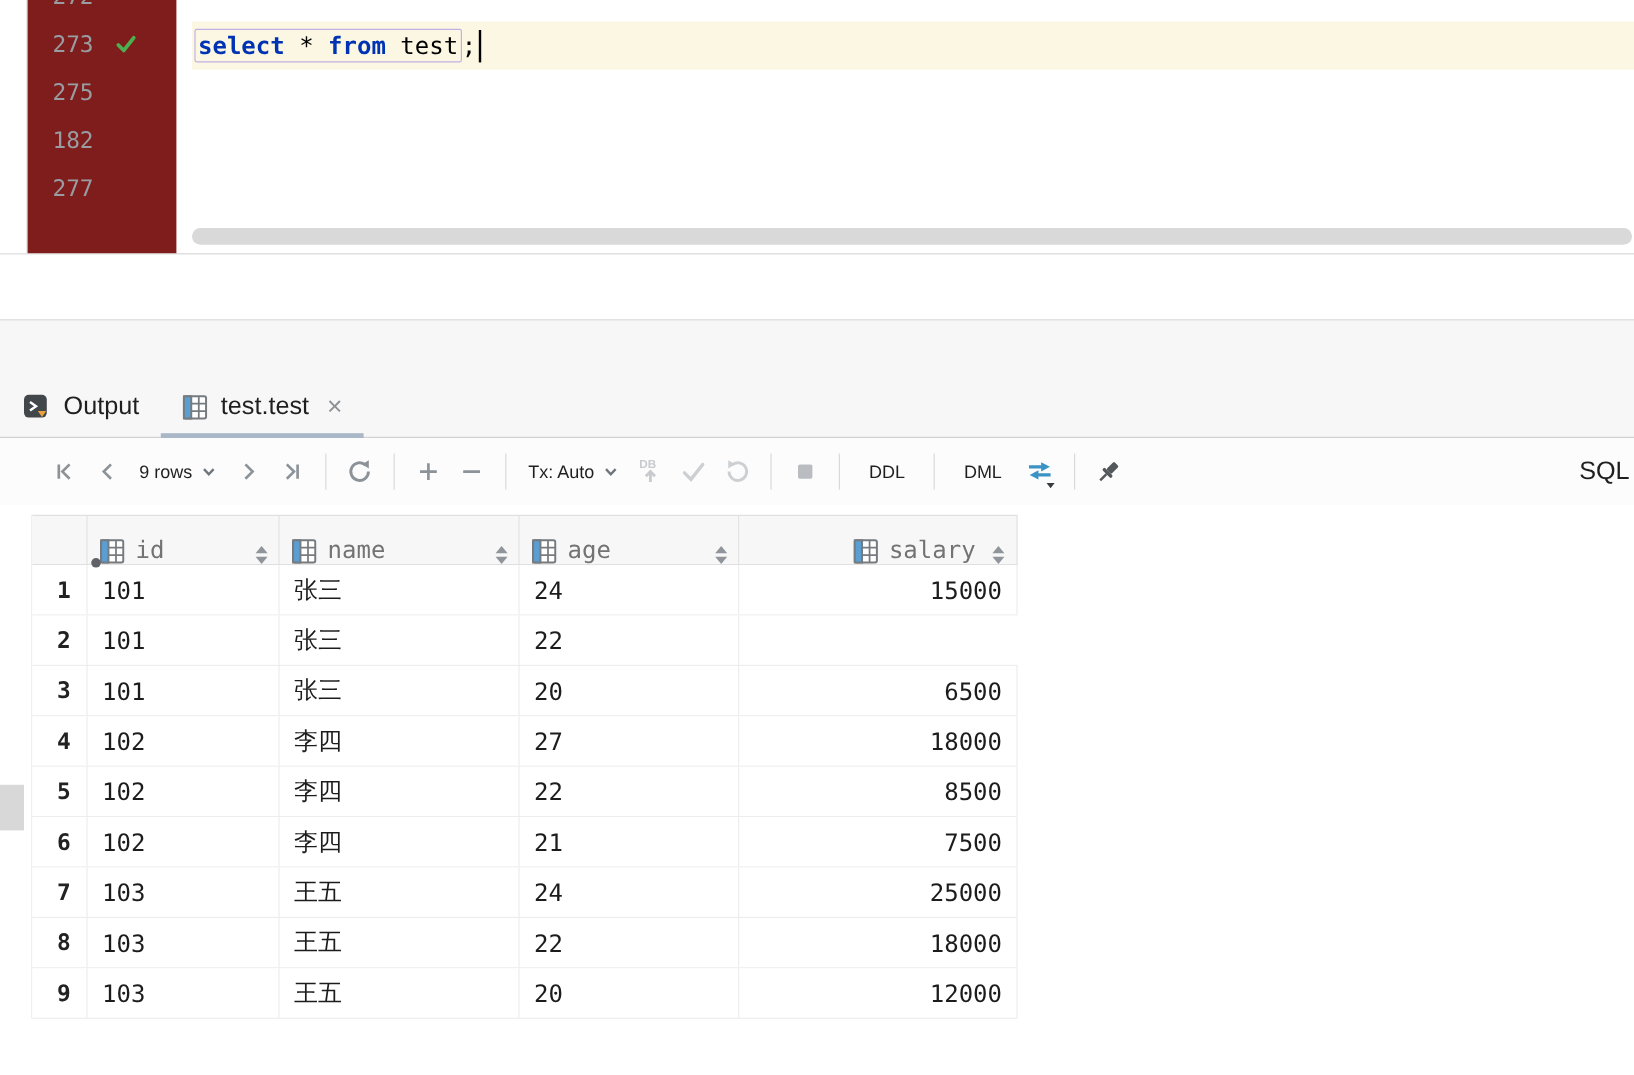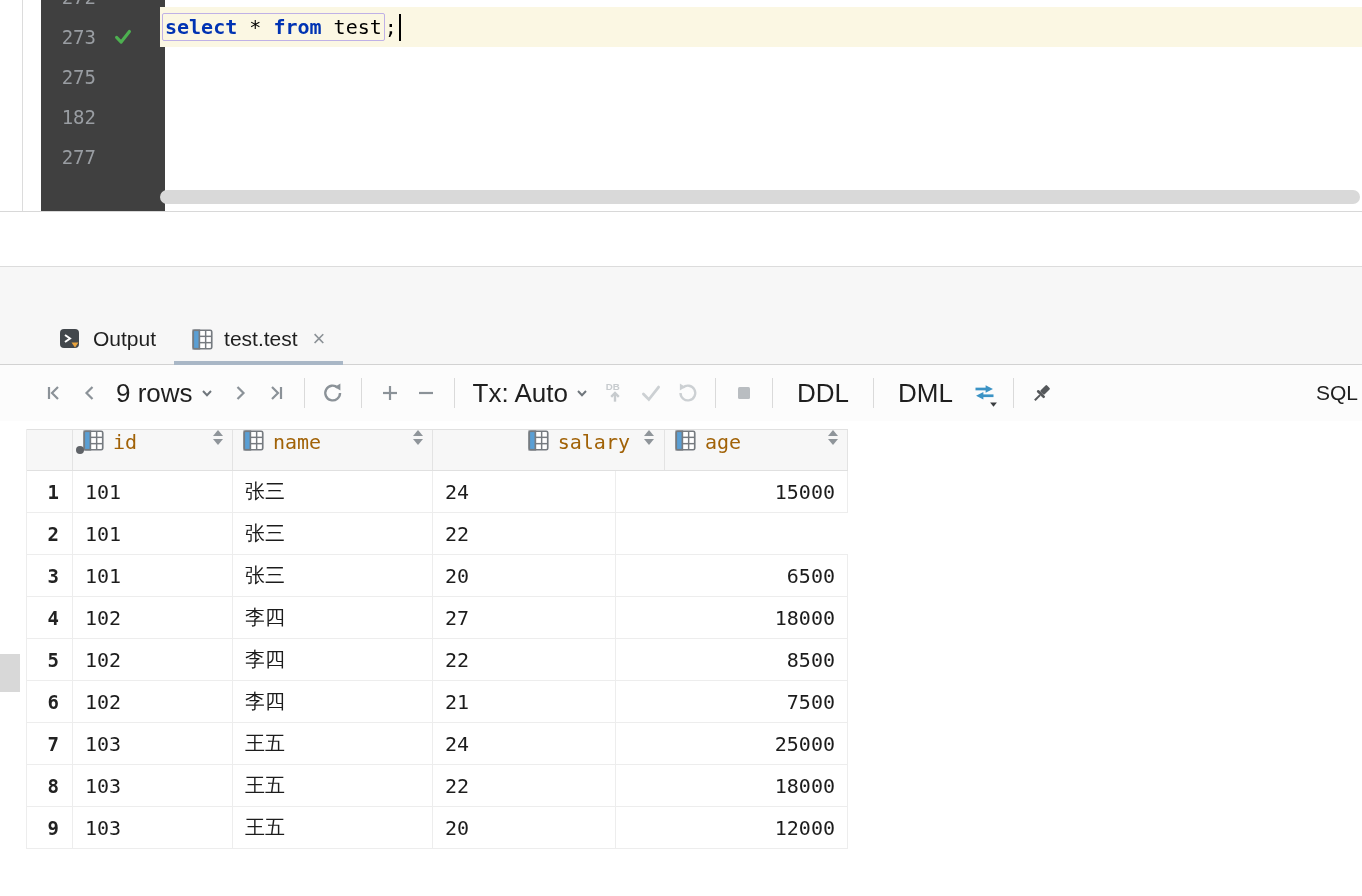--- a/index.html
+++ b/index.html
@@ -2,57 +2,57 @@
 <html><head>
 <meta charset="utf-8">
 <style>
   html,body{margin:0;padding:0}
   body{width:1362px;height:896px;background:#fff;overflow:hidden;position:relative;
        font-family:"Liberation Sans",sans-serif;color:#1f1f1f}
 
   
   .editor{position:relative;height:211px;border-bottom:1px solid #d8d8d8;background:#fff}
   .left-strip{position:absolute;left:0;top:0;width:22px;height:100%;background:#fff;border-right:1px solid #dcdcdc}
-  .gutter{position:absolute;left:41px;top:0;width:124px;height:100%;background:#404040;overflow:hidden}
+  .gutter{position:absolute;left:23px;top:0;width:124px;height:100%;background:#7f1d1d;overflow:hidden}
   .gutter-lines{position:absolute;top:-23px;left:0;right:0}
   .gutter-line{height:40px;display:flex;align-items:center}
   .lnum{width:55px;text-align:right;color:#999da2;font:19px "DejaVu Sans Mono",monospace}
   .check-slot{width:30px;height:24px;margin-left:12px;display:flex;align-items:center;justify-content:center}
   .editor-area{position:absolute;left:148px;top:0;right:0;bottom:0}
   .active-line{position:absolute;left:12px;right:0;height:40px;background:#fbf7e3;display:flex;align-items:center;padding-left:2px}
   .code{font:20px "DejaVu Sans Mono",monospace;color:#000;white-space:pre}
   .code.keyword{color:#0033b3;font-weight:bold}
   .stmt-box{display:inline-flex;align-items:center;border:1px solid #bfb1e6;border-radius:2px;padding:1px 2px;background:transparent}
   .caret{width:2px;height:27px;background:#000;margin-left:2px}
   .hscroll{position:absolute;left:12px;right:2px;bottom:7px;height:14px;background:#d9d9d9;border-radius:7px}
 
   .spacer{height:54px;background:#fff}
 
   
   .toolwindow{position:relative}
   .tabbar{height:99px;background:#f7f7f7;border-top:1px solid #dcdcdc;border-bottom:1px solid #d2d2d2;
-          display:flex;align-items:flex-end;padding-left:40px;box-sizing:border-box}
+          display:flex;align-items:flex-end;box-sizing:border-box}
   .tab{display:flex;align-items:center;gap:11px;padding:0 18px;height:50px;font-size:21px;position:relative;cursor:default}
   .tab .close{color:#8b9196;font-size:22px;margin-left:4px;line-height:1}
   .tab.active::after{content:"";position:absolute;left:0;right:0;bottom:-1px;height:4px;background:#a9b7c6}
   .tabicon{display:flex;align-items:center}
 
   
   .toolbar{height:56px;display:flex;align-items:center;padding-left:36px;position:relative;background:#fcfcfc}
   .tbtn{width:36px;height:36px;display:flex;align-items:center;justify-content:center}
   .tsep{width:1px;height:30px;background:#dadada;margin:0 10px}
-  .tlabel{font-size:26px;color:#1f1f1f;display:flex;align-items:center;gap:7px;padding:0 8px}
+  .tlabel{font-size:15px;color:#1f1f1f;display:flex;align-items:center;gap:7px;padding:0 8px}
   .tlabel.textbtn{padding:0 14px}
   .sql-right{position:absolute;right:4px;font-size:21px;color:#1f1f1f}
 
   
   .grid{margin:8px 0 0 26px;width:821px;border-left:1px solid #ededed;box-sizing:content-box}
   .thead{display:flex;height:42px;background:#f7f7f7;border-top:1px solid #e0e0e0;border-bottom:1px solid #e0e0e0;box-sizing:border-box}
-  .th{display:flex;align-items:flex-start;padding:0 0 0 10px;border-right:1px solid #e3e3e3;box-sizing:border-box;
-      font:20px "DejaVu Sans Mono",monospace;color:#a16207}
+  .th{display:flex;align-items:flex-end;padding:0 0 0 10px;border-right:1px solid #e3e3e3;box-sizing:border-box;
+      font:20px "DejaVu Sans Mono",monospace;color:#737373}
   .th.rnh{width:46px;padding:0;border-right:1px solid #e3e3e3;background:#f7f7f7}
   .th.right{justify-content:flex-end;padding-right:4px}
   .colicon{position:relative;display:flex;align-items:center;margin-right:9px}
   .keydot{position:absolute;left:-7px;bottom:-3px;width:8px;height:8px;border-radius:50%;background:#5f6368}
   .sort{display:inline-flex;flex-direction:column;gap:3px;margin-left:auto;margin-right:9px}
   .th.right .sort{margin-left:14px;margin-right:6px}
   .sort i{display:block;width:0;height:0;border-left:5px solid transparent;border-right:5px solid transparent}
   .sort .up{border-bottom:6px solid #8f959a}
   .sort .down{border-top:6px solid #8f959a}
 
@@ -92,21 +92,21 @@
           <span class="lnum">182</span>
           <span class="check-slot"></span>
         </div>
         <div class="gutter-line">
           <span class="lnum">277</span>
           <span class="check-slot"></span>
         </div>
       </div>
   </div>
   <div class="editor-area">
-    <div class="active-line" style="top: 7px;">
+    <div class="active-line" style="top: 18px;">
       <span class="stmt-box">
           <span class="code keyword">select</span>
           <span class="code plain"> </span>
           <span class="code plain">*</span>
           <span class="code plain"> </span>
           <span class="code keyword">from</span>
           <span class="code plain"> </span>
           <span class="code plain">test</span>
         </span>
         <span class="code plain">;</span>
@@ -283,47 +283,47 @@
     <line x1="7" y1="13" x2="18.8" y2="13" stroke="#767b80" stroke-width="1.4"></line>
     <line x1="13" y1="1.2" x2="13" y2="18.8" stroke="#767b80" stroke-width="1.4"></line>
   </svg>
           </span>
           <span class="colname">name</span>
           <span class="sort">
             <i class="up"></i>
             <i class="down"></i>
           </span>
         </div>
+        <div class="th c2">
+          <span class="colicon">
+            <svg width="21" height="21" viewBox="0 0 20 20">
+    <rect x="1.2" y="1.2" width="17.6" height="17.6" rx="1.5" fill="#ffffff" stroke="#767b80" stroke-width="1.6"></rect>
+    <rect x="1.2" y="1.2" width="5.8" height="17.6" fill="#5a9fd4" stroke="#767b80" stroke-width="1.6"></rect>
+    <line x1="7" y1="7" x2="18.8" y2="7" stroke="#767b80" stroke-width="1.4"></line>
+    <line x1="7" y1="13" x2="18.8" y2="13" stroke="#767b80" stroke-width="1.4"></line>
+    <line x1="13" y1="1.2" x2="13" y2="18.8" stroke="#767b80" stroke-width="1.4"></line>
+  </svg>
+          </span>
+          <span class="colname">age</span>
+          <span class="sort">
+            <i class="up"></i>
+            <i class="down"></i>
+          </span>
+        </div>
         <div class="th c3 right">
           <span class="colicon">
             <svg width="21" height="21" viewBox="0 0 20 20">
     <rect x="1.2" y="1.2" width="17.6" height="17.6" rx="1.5" fill="#ffffff" stroke="#767b80" stroke-width="1.6"></rect>
     <rect x="1.2" y="1.2" width="5.8" height="17.6" fill="#5a9fd4" stroke="#767b80" stroke-width="1.6"></rect>
     <line x1="7" y1="7" x2="18.8" y2="7" stroke="#767b80" stroke-width="1.4"></line>
     <line x1="7" y1="13" x2="18.8" y2="13" stroke="#767b80" stroke-width="1.4"></line>
     <line x1="13" y1="1.2" x2="13" y2="18.8" stroke="#767b80" stroke-width="1.4"></line>
   </svg>
           </span>
           <span class="colname">salary</span>
-          <span class="sort">
-            <i class="up"></i>
-            <i class="down"></i>
-          </span>
-        </div>
-        <div class="th c2">
-          <span class="colicon">
-            <svg width="21" height="21" viewBox="0 0 20 20">
-    <rect x="1.2" y="1.2" width="17.6" height="17.6" rx="1.5" fill="#ffffff" stroke="#767b80" stroke-width="1.6"></rect>
-    <rect x="1.2" y="1.2" width="5.8" height="17.6" fill="#5a9fd4" stroke="#767b80" stroke-width="1.6"></rect>
-    <line x1="7" y1="7" x2="18.8" y2="7" stroke="#767b80" stroke-width="1.4"></line>
-    <line x1="7" y1="13" x2="18.8" y2="13" stroke="#767b80" stroke-width="1.4"></line>
-    <line x1="13" y1="1.2" x2="13" y2="18.8" stroke="#767b80" stroke-width="1.4"></line>
-  </svg>
-          </span>
-          <span class="colname">age</span>
           <span class="sort">
             <i class="up"></i>
             <i class="down"></i>
           </span>
         </div>
       </div>
     <div class="tbody">
         <div class="tr">
           <div class="td rn">1</div>
           <div class="td c0">101</div>

